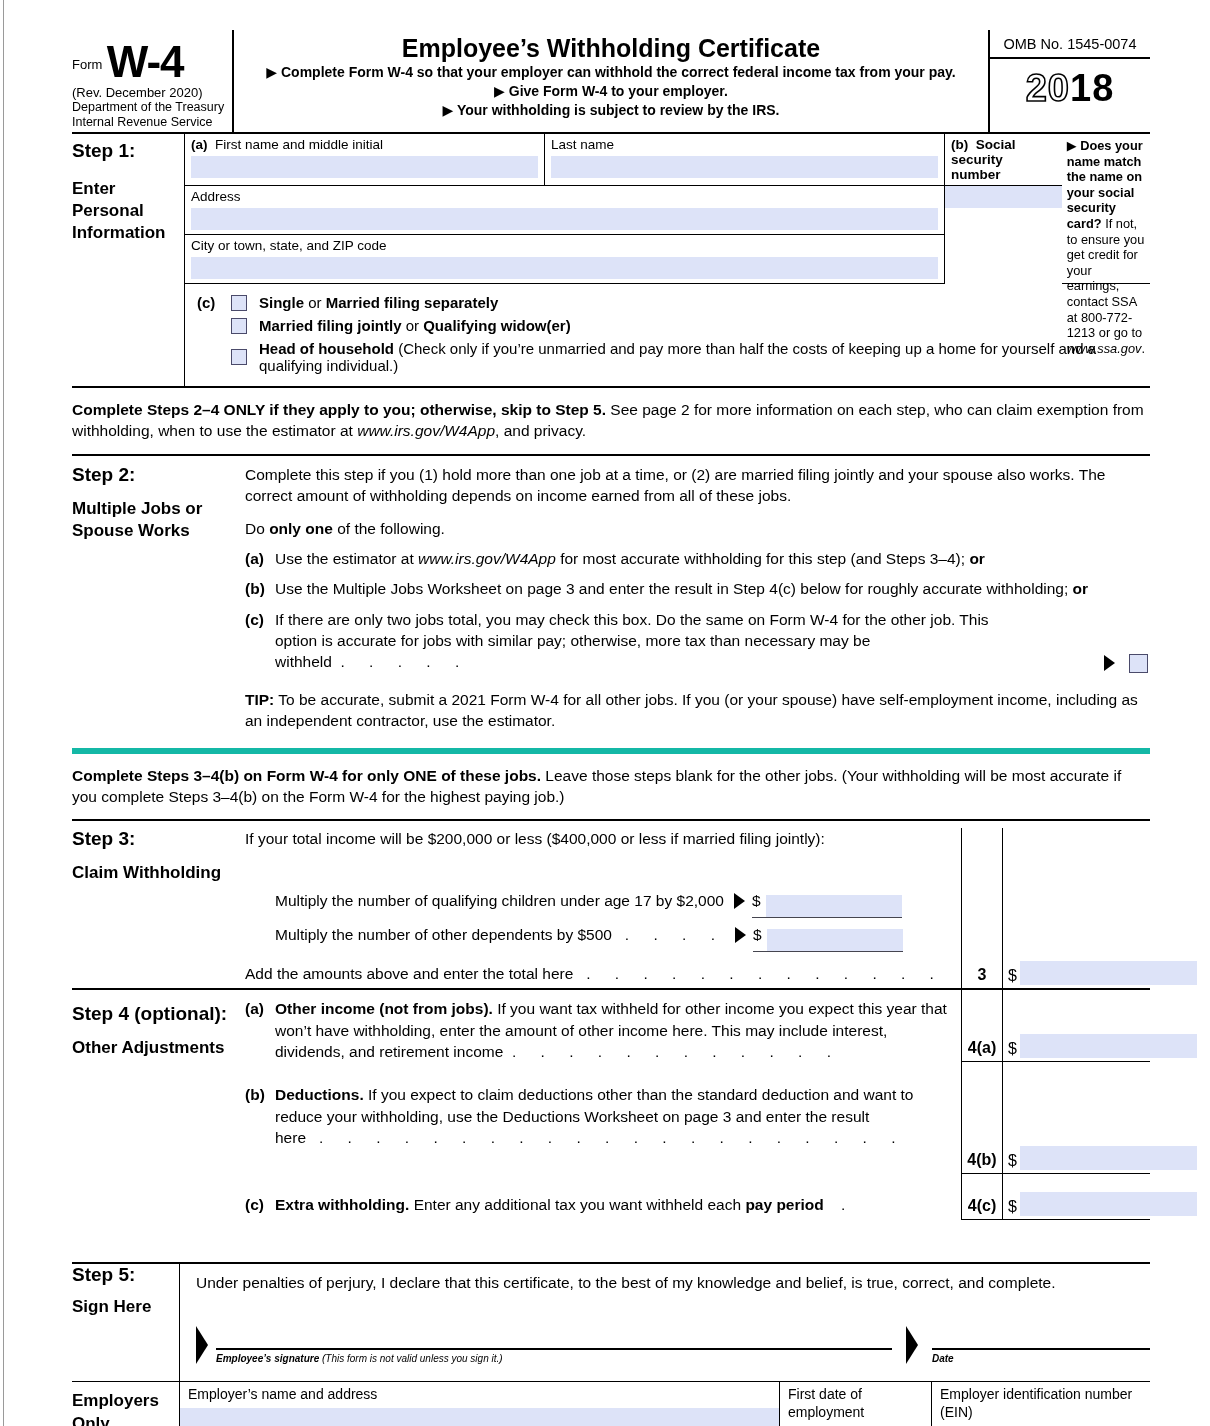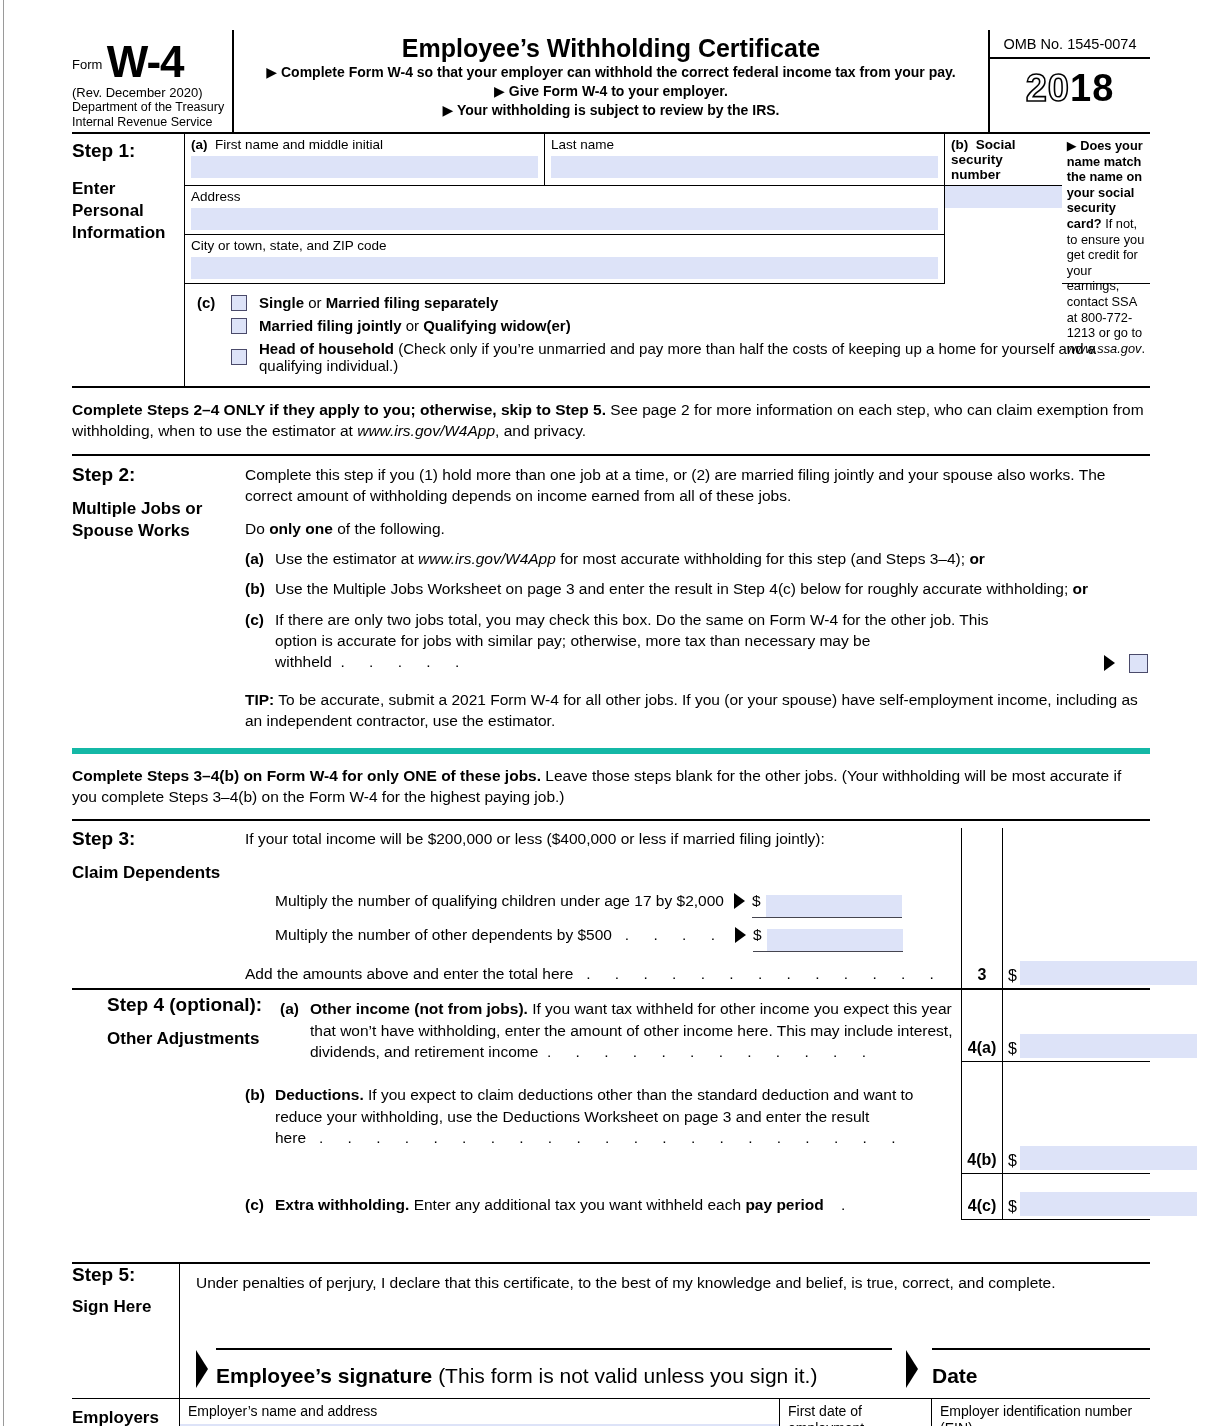--- a/index.html
+++ b/index.html
@@ -96,21 +96,21 @@
   .s4-spacer { height:42px; }
 
   
   .s5 { display:flex; border-bottom:1.5px solid #000; min-height:118px; }
   .s5-label { width:108px; border-right:1px solid #000; }
   .s5-label .step-label { margin-bottom:10px; }
   .s5-body { flex:1; padding:8px 0 10px 16px; }
   .sig-row { display:flex; align-items:flex-end; margin-top:26px; }
   .sig-area { flex:1; margin-left:8px; }
   .sig-line { border-bottom:2px solid #000; height:30px; cursor:text; }
-  .sig-caption { font-size:21px; padding-top:14px; }
+  .sig-caption { font-size:10px; padding-top:3px;font-style:italic; }
   .date-area { width:218px; margin-left:14px; }
   .date-area .sig-line { height:30px; }
 
   
   .emp { display:flex; border-bottom:2.5px solid #000; height:105px; position:relative; }
   .emp-label { width:108px; border-right:1px solid #000; padding-top:8px; }
   .emp-name { flex:1; border-right:1px solid #000; display:flex; flex-direction:column; }
   .emp-cell-label { font-size:14px; padding:4px 8px 2px; line-height:1.25; }
   .emp-name .bigfield { margin:2px 0 0; background:#dde3f8; border:0; flex:1; }
   .emp-date { width:152px; border-right:1px solid #000; display:flex; flex-direction:column; }
@@ -237,21 +237,21 @@
     </div>
 
     <div class="sep-para body-txt">
       <span class="b">Complete Steps 3–4(b) on Form W-4 for only ONE of these jobs.</span><span> Leave those steps blank for the other jobs. (Your withholding will be most accurate if you complete Steps 3–4(b) on the Form W-4 for the highest paying job.)</span>
     </div>
 
     <div class="s3">
       <div class="s34-row">
         <div class="s34-left">
           <div class="step-label">Step 3:</div>
-          <div class="step-sub" style="margin-top:12px;">Claim Dependents</div>
+          <div class="step-sub" style="margin-top:12px;">Claim Withholding</div>
         </div>
         <div class="s34-txt body-txt">If your total income will be $200,000 or less ($400,000 or less if married filing jointly):</div>
         <div class="numcol"></div>
         <div class="dolcol"></div>
       </div>
       <div class="s34-row row-l1">
         <div class="s34-left"></div>
         <div class="s34-txt body-txt" style="display:flex;align-items:flex-end;padding-left:30px;">
           <span class="inline-amt"><span>Multiply the number of qualifying children under age 17 by $2,000</span><span class="tri"></span><span class="wrap"><span>$</span><input type="text" style=""></span></span>
         </div>
@@ -274,21 +274,21 @@
         <div class="numcol">3</div>
         <div class="dolcol">
             <span>$</span>
             <input class="amt-box" type="text" style="">
           </div>
       </div>
     </div>
 
     <div class="s4">
       <div class="s34-row bline">
-        <div class="s34-left" style="padding-top:4px;margin-left:35px;">
+        <div class="s34-left" style="padding-top:13px;">
           <div class="step-label">Step 4 (optional):</div>
           <div class="step-sub" style="margin-top:12px;">Other Adjustments</div>
         </div>
         <div class="s34-txt body-txt" style="padding-top:8px;">
           <div class="item" style="margin-top:0;">
             <div class="item-tag">(a)</div>
             <div class="item-txt"><span class="b">Other income (not from jobs).</span><span> If you want tax withheld for other income you expect this year that won’t have withholding, enter the amount of other income here. This may include interest, dividends, and retirement income</span>&nbsp;&nbsp;<span class="dots">. . . . . . . . . . . .</span></div>
           </div>
         </div>
         <div class="numcol">4(a)</div>

